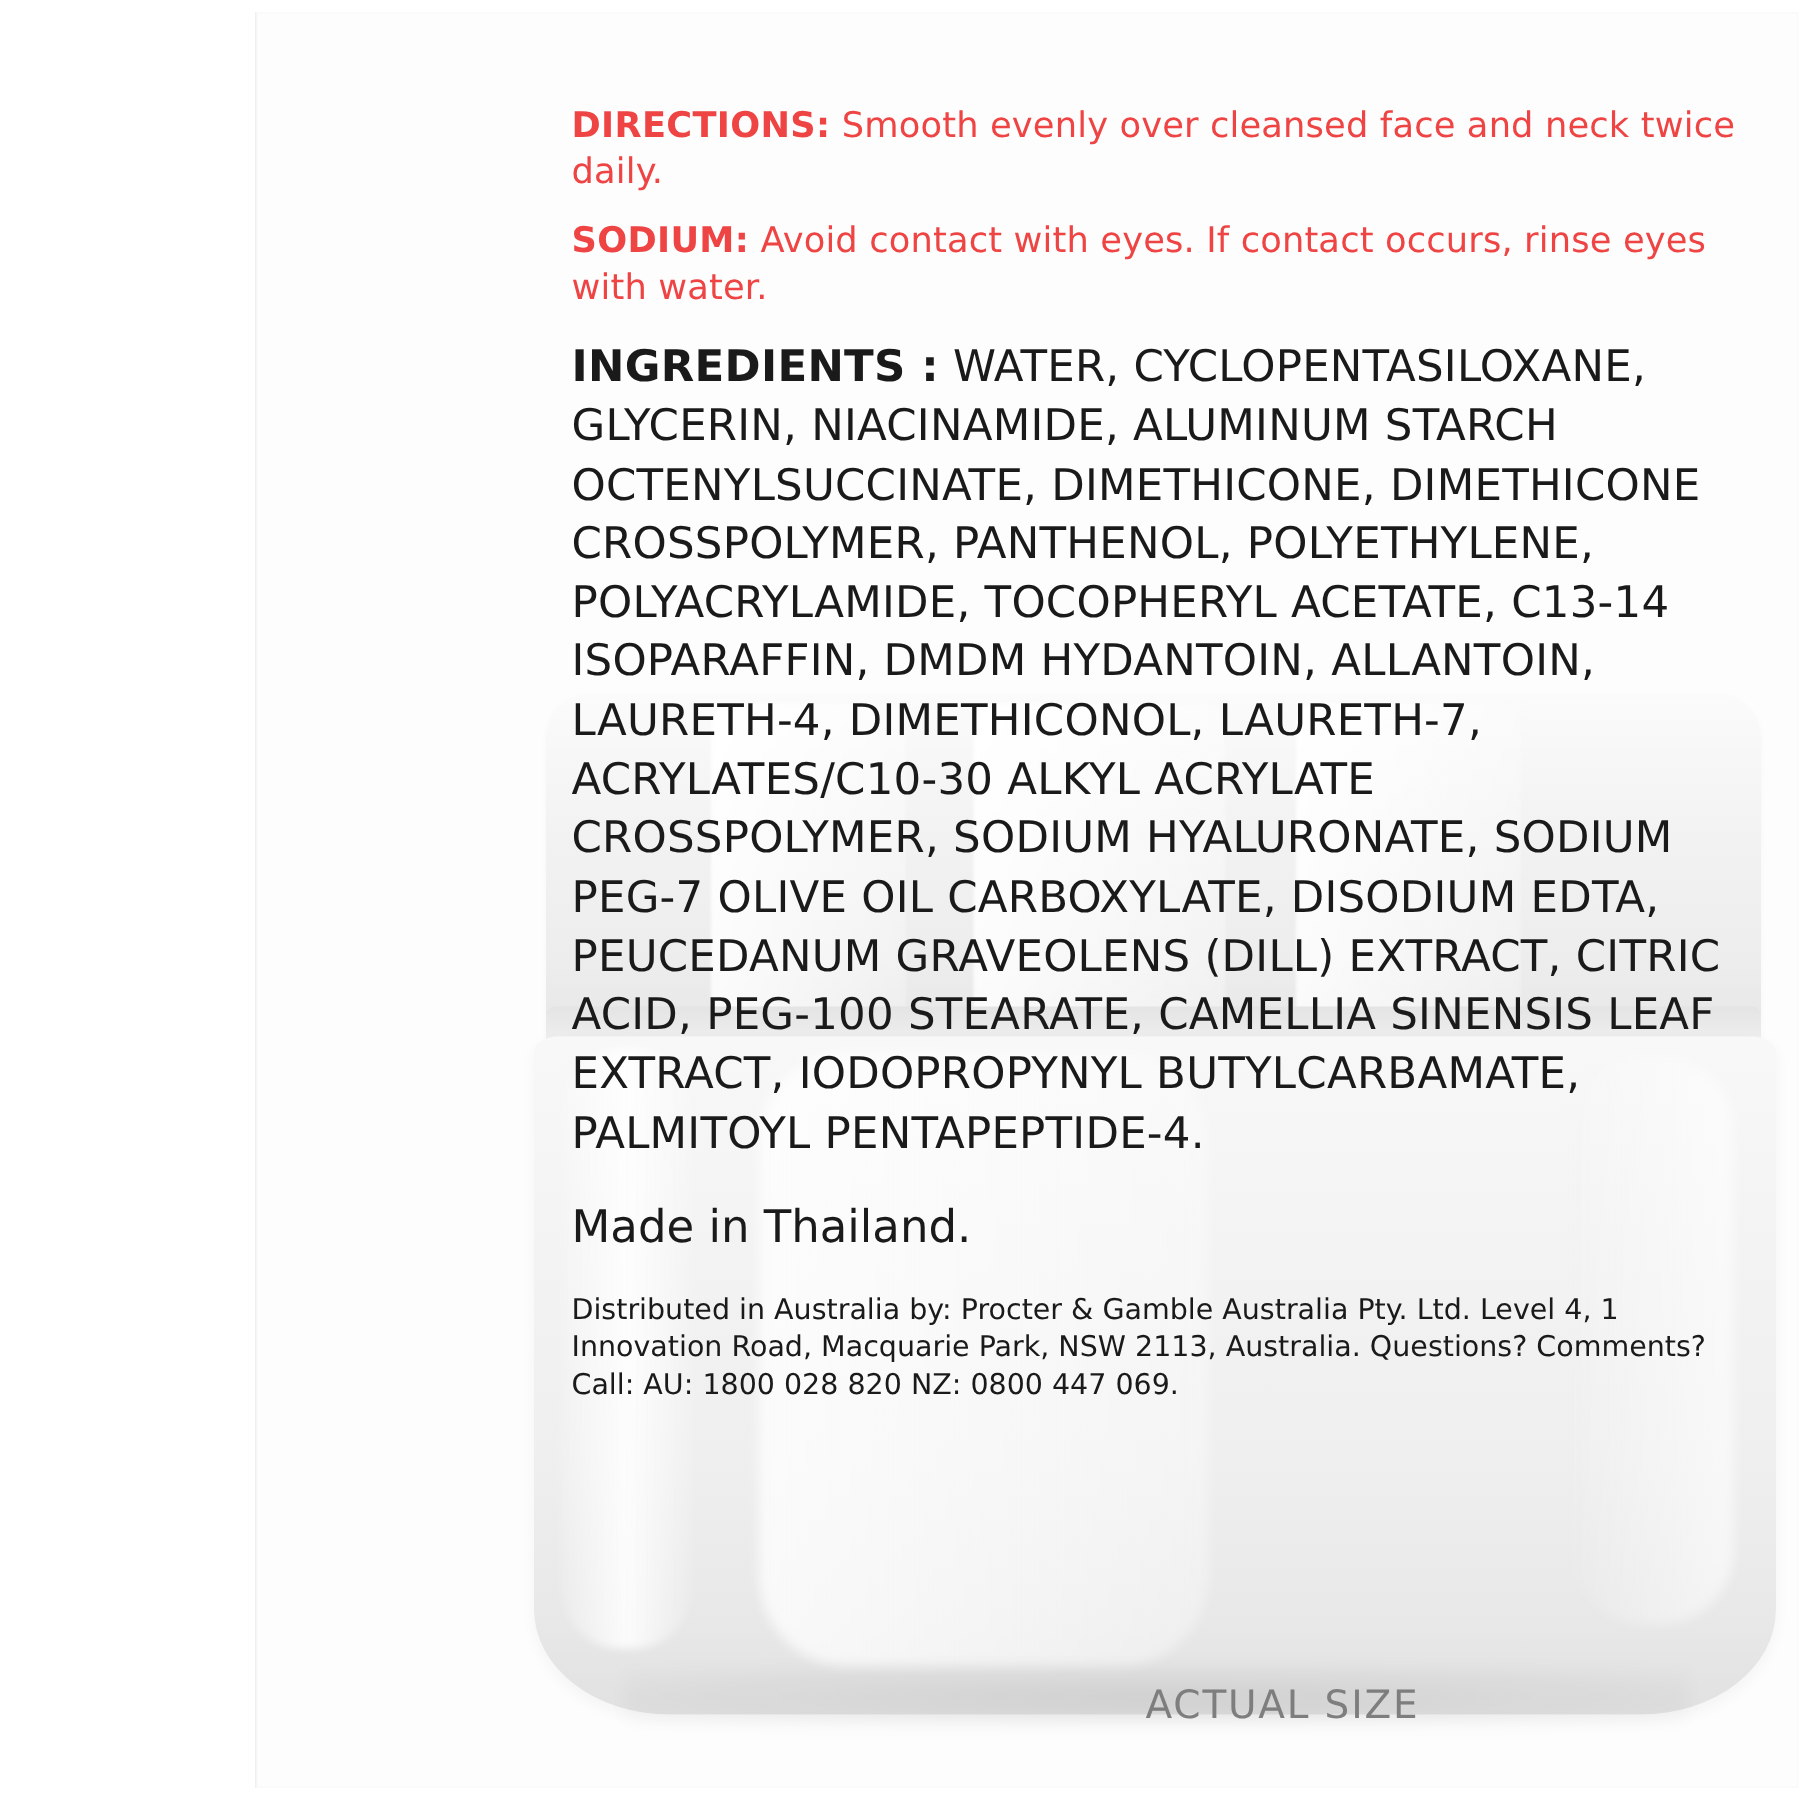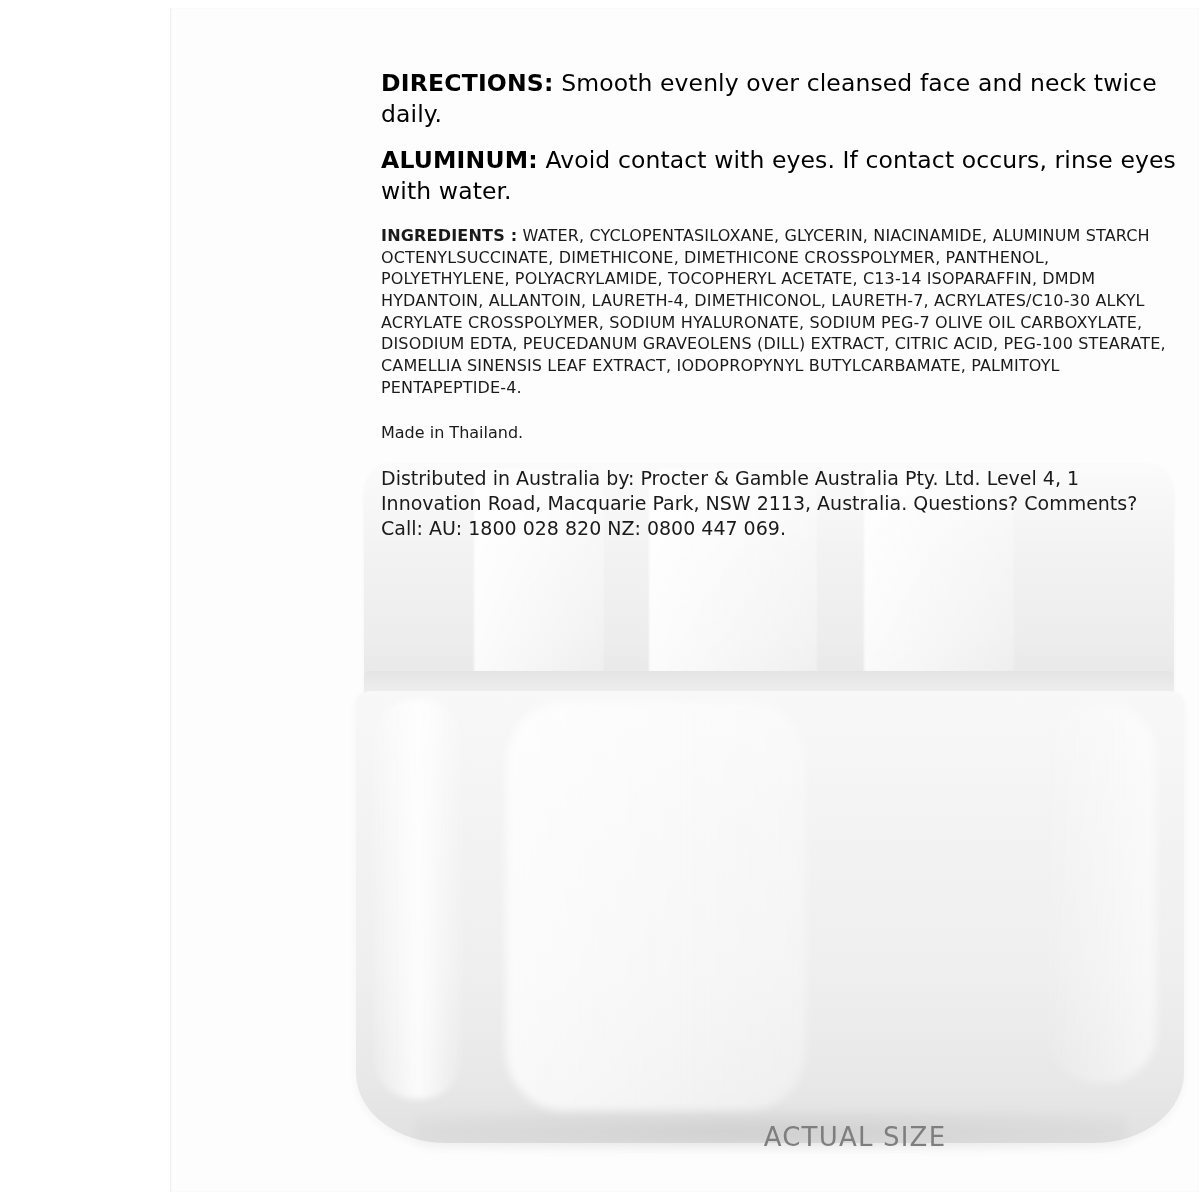--- a/index.html
+++ b/index.html
@@ -146,43 +146,43 @@
   .content {
     position: absolute;
     left: 210px;
     top: 60px;
     width: 795px;
   }
   .para {
     margin: 0 0 18px 0;
     font-size: 23.5px;
     line-height: 1.33;
-    color: #000000;
+    color: #ef4444;
     letter-spacing: 0.1px;
   }
   .para.tight {
     margin-bottom: 14px;
   }
   .lead {
     font-weight: bold;
     letter-spacing: 0.2px;
   }
   .ingredients {
-    font-size: 16px;
+    font-size: 29px;
     line-height: 1.355;
     letter-spacing: 0.15px;
     margin: 0 0 24px 0;
     width: 790px;
   }
   .ingredients .lead {
     font-weight: bold;
   }
   .made-in {
     margin: 0 0 22px 0;
-    font-size: 16px;
+    font-size: 30px;
     line-height: 1.33;
   }
   .distributor {
     margin: 0;
     font-size: 19px;
     line-height: 1.33;
     width: 780px;
   }
 
   .actual-size {
@@ -223,21 +223,21 @@
       <div class="jar-body-hl-left"></div>
       <div class="jar-body-hl-mid"></div>
       <div class="jar-body-hl-right"></div>
       <div class="jar-shadow"></div>
     </div>
 
     <div class="content">
 
       <p class="para tight"><span class="lead">DIRECTIONS:</span><span> Smooth evenly over cleansed face and neck twice daily.</span></p>
 
-      <p class="para"><span class="lead">ALUMINUM:</span><span> Avoid contact with eyes. If contact occurs, rinse eyes with water.</span></p>
+      <p class="para"><span class="lead">SODIUM:</span><span> Avoid contact with eyes. If contact occurs, rinse eyes with water.</span></p>
 
       <p class="ingredients"><span class="lead">INGREDIENTS :</span><span> WATER, CYCLOPENTASILOXANE, GLYCERIN, NIACINAMIDE, ALUMINUM STARCH OCTENYLSUCCINATE, DIMETHICONE, DIMETHICONE CROSSPOLYMER, PANTHENOL, POLYETHYLENE, POLYACRYLAMIDE, TOCOPHERYL ACETATE, C13-14 ISOPARAFFIN, DMDM HYDANTOIN, ALLANTOIN, LAURETH-4, DIMETHICONOL, LAURETH-7, ACRYLATES/C10-30 ALKYL ACRYLATE CROSSPOLYMER, SODIUM HYALURONATE, SODIUM PEG-7 OLIVE OIL CARBOXYLATE, DISODIUM EDTA, PEUCEDANUM GRAVEOLENS (DILL) EXTRACT, CITRIC ACID, PEG-100 STEARATE, CAMELLIA SINENSIS LEAF EXTRACT, IODOPROPYNYL BUTYLCARBAMATE, PALMITOYL PENTAPEPTIDE-4.</span></p>
 
       <p class="made-in">Made in Thailand.</p>
 
       <p class="distributor">Distributed in Australia by: Procter &amp; Gamble Australia Pty. Ltd. Level 4, 1 Innovation Road, Macquarie Park, NSW 2113, Australia. Questions? Comments? Call: AU: 1800 028 820 NZ: 0800 447 069.</p>
 
     </div>
 
     <div class="actual-size-wrap">

